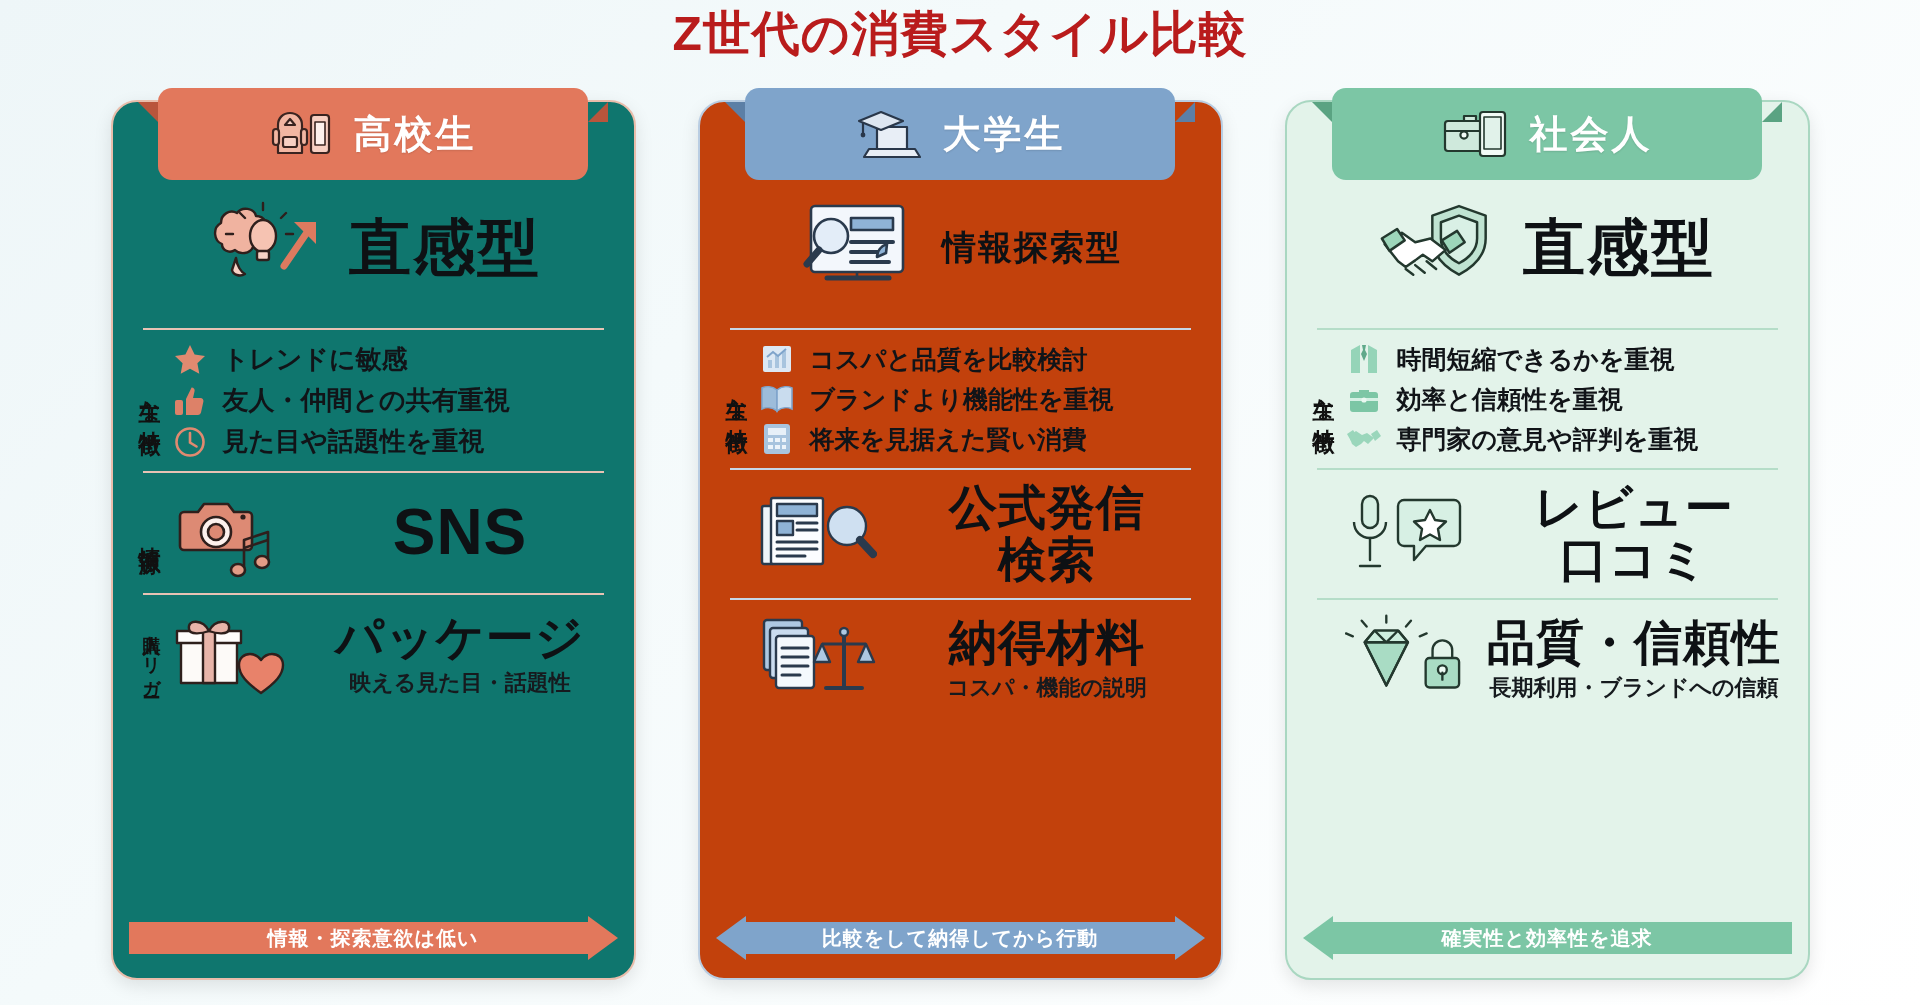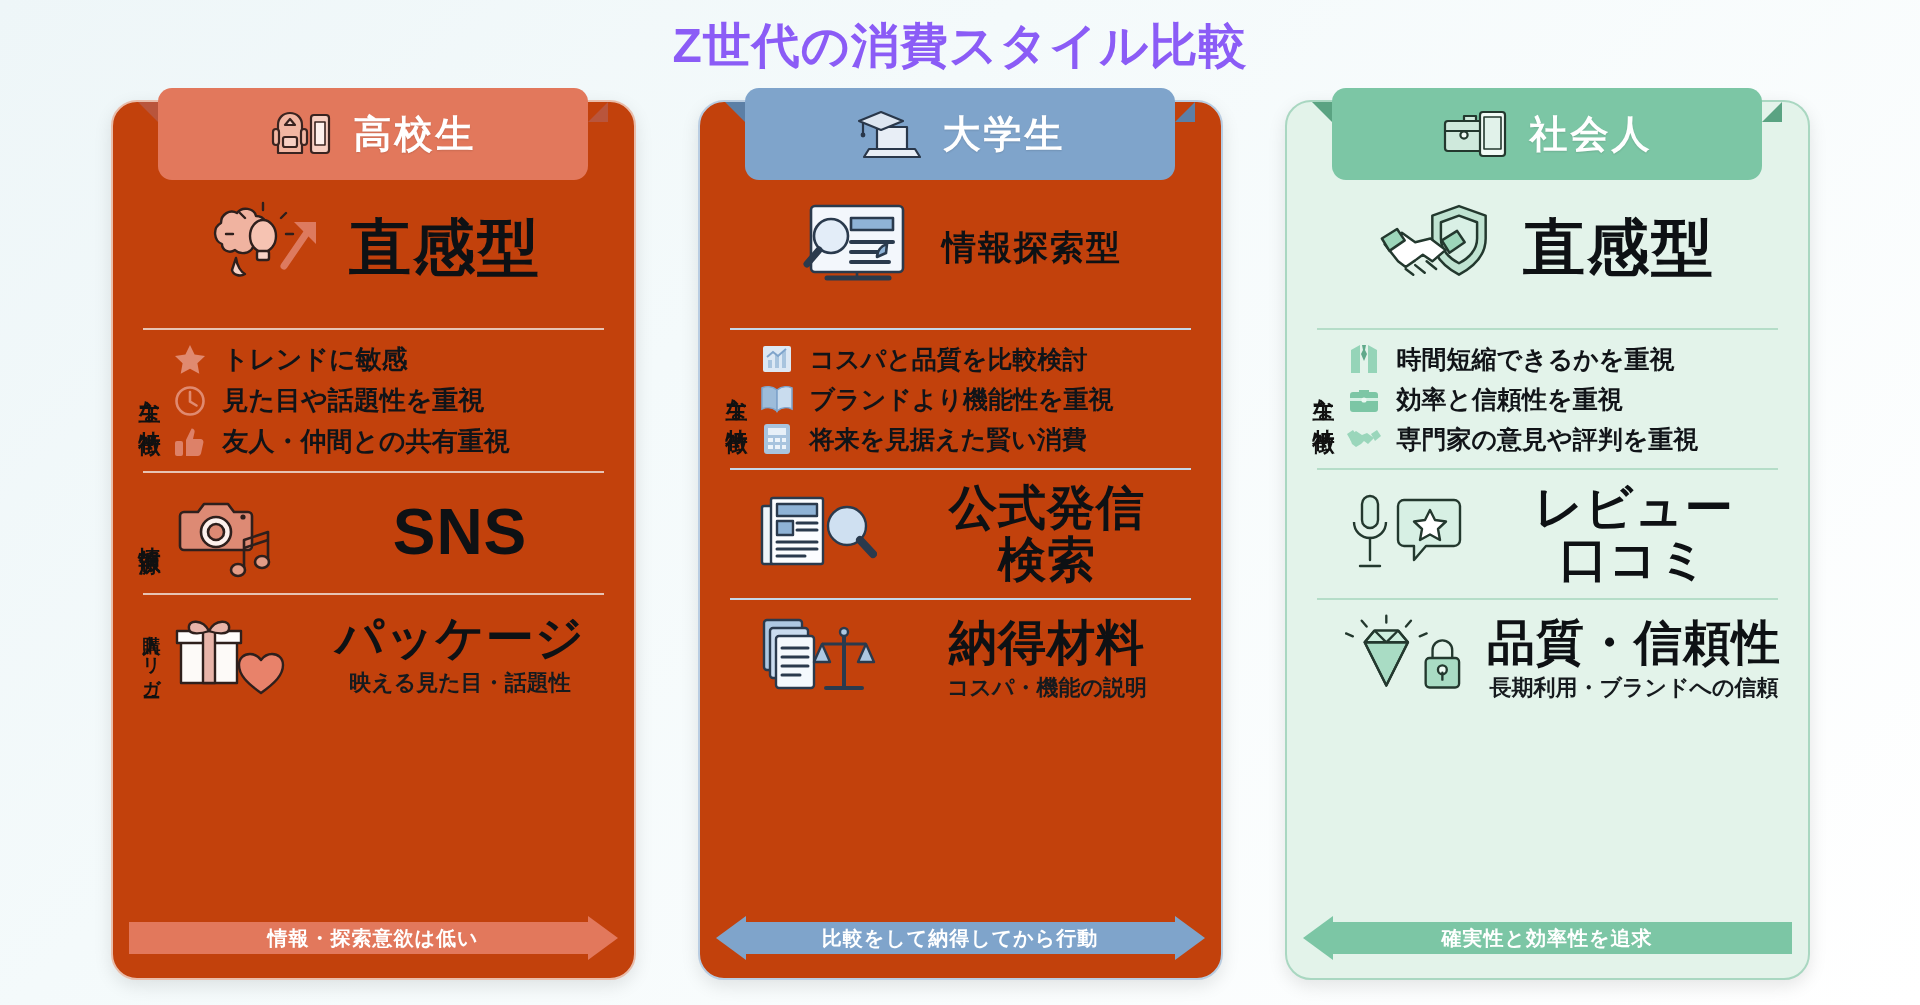--- a/index.html
+++ b/index.html
@@ -12,22 +12,22 @@
   }
   .page { position: relative; width: 1920px; height: 1005px; }
 
   
   .title {
     width: 100%;
     text-align: center;
     font-size: 48px;
     font-weight: 900;
     letter-spacing: 1px;
-    color: #8b5cf6;
-    padding-top: 20px;
+    color: #b91c1c;
+    padding-top: 8px;
     line-height: 1.1;
   }
 
   
   .cards {
     position: absolute;
     top: 100px; left: 0;
     width: 1920px;
     height: 890px;
     display: flex;
@@ -38,21 +38,21 @@
   .card {
     position: relative;
     width: 525px;
     height: 880px;
     border-radius: 26px;
     display: flex;
     flex-direction: column;
     box-shadow: 0 6px 18px rgba(0,0,0,0.10);
     padding-top: 66px;
   }
-  .card.c1 { background: #c2410c; border: 2px solid #e9bdab; }
+  .card.c1 { background: #0f766e; border: 2px solid #e9bdab; }
   .card.c2 { background: #c2410c; border: 2px solid #b9cde2; }
   .card.c3 { background: #e3f3ea; border: 2px solid #a9d7c1; }
 
   
   .ribbon {
     position: absolute;
     top: -14px; left: 50%;
     transform: translateX(-50%);
     width: 430px; height: 92px;
     border-radius: 14px;
@@ -201,36 +201,36 @@
               <span class="feat-ico">
                 <svg width="32" height="31" viewBox="0 0 32 31">
                     <path d="M16 1l4.6 9.6 10.4 1.4-7.6 7.3 1.9 10.5L16 24.8 6.7 29.8l1.9-10.5L1 12l10.4-1.4z" fill="#e08a70"></path>
                   </svg>
               </span>
               <span class="feat-txt">トレンドに敏感</span>
             </div>
             <div class="feat">
               <span class="feat-ico">
                 <svg width="32" height="32" viewBox="0 0 32 32">
-                    <circle cx="16" cy="16" r="13.5" fill="none" stroke="#e08a70" stroke-width="2.6"></circle>
-                    <path d="M16 7v9.5l6.5 4" fill="none" stroke="#e08a70" stroke-width="2.6" stroke-linecap="round"></path>
-                  </svg>
-              </span>
-              <span class="feat-txt">見た目や話題性を重視</span>
-            </div>
-            <div class="feat">
-              <span class="feat-ico">
-                <svg width="32" height="32" viewBox="0 0 32 32">
                     <g fill="#dd8168">
                       <rect x="1" y="15" width="8" height="15" rx="2"></rect>
                       <path d="M12 30h12a3 3 0 0 0 3-2.4l2.4-11A3 3 0 0 0 26.4 13H19l1.5-6.6A3 3 0 0 0 17.6 2.4L12 14z"></path>
                     </g>
                   </svg>
               </span>
               <span class="feat-txt">友人・仲間との共有重視</span>
+            </div>
+            <div class="feat">
+              <span class="feat-ico">
+                <svg width="32" height="32" viewBox="0 0 32 32">
+                    <circle cx="16" cy="16" r="13.5" fill="none" stroke="#e08a70" stroke-width="2.6"></circle>
+                    <path d="M16 7v9.5l6.5 4" fill="none" stroke="#e08a70" stroke-width="2.6" stroke-linecap="round"></path>
+                  </svg>
+              </span>
+              <span class="feat-txt">見た目や話題性を重視</span>
             </div>
           </div>
         </div>
       </div>
 
       <div class="divider"></div>
 
       <div class="section">
         <div class="vlabel">情報源</div>
         <div class="section-body">

